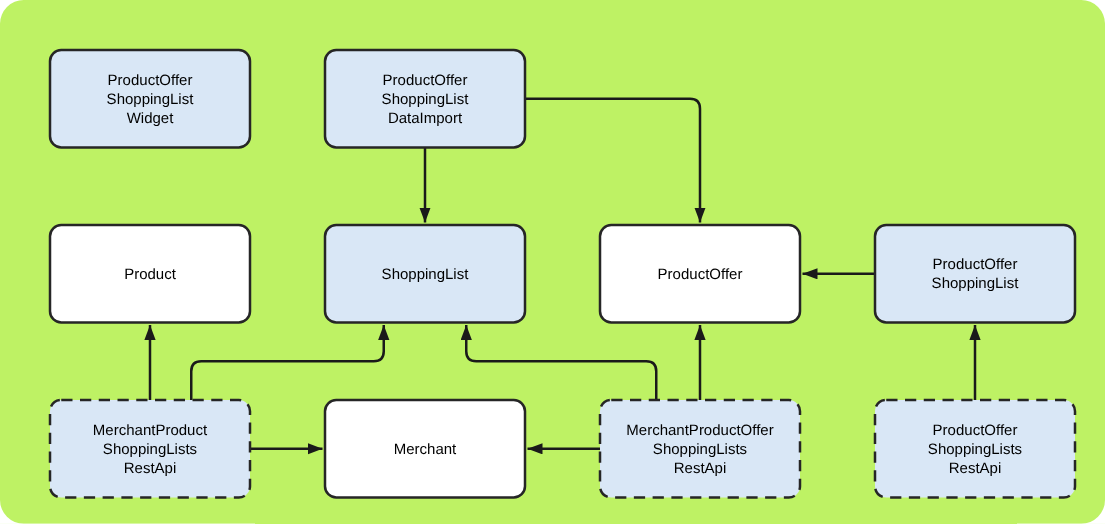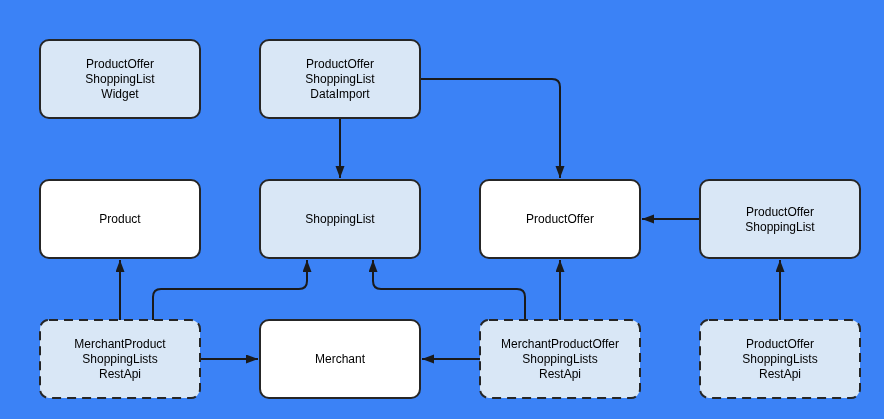--- a/index.html
+++ b/index.html
@@ -7,21 +7,22 @@
     padding: 0;
     background: #ffffff;
     width: 884px;
     height: 419px;
     overflow: hidden;
   }
   .canvas-wrap {
     position: relative;
     width: 884px;
     height: 419px;
-    background: #3b82f6;
+    background: #bef264;
+    border-radius: 19px;
   }
   svg { display: block; }
   .node-label {
     font-family: "Liberation Sans", sans-serif;
     font-size: 12px;
     fill: #000000;
   }
   .node-rect { stroke-width: 2; }
   .edge-path {
     fill: none;

